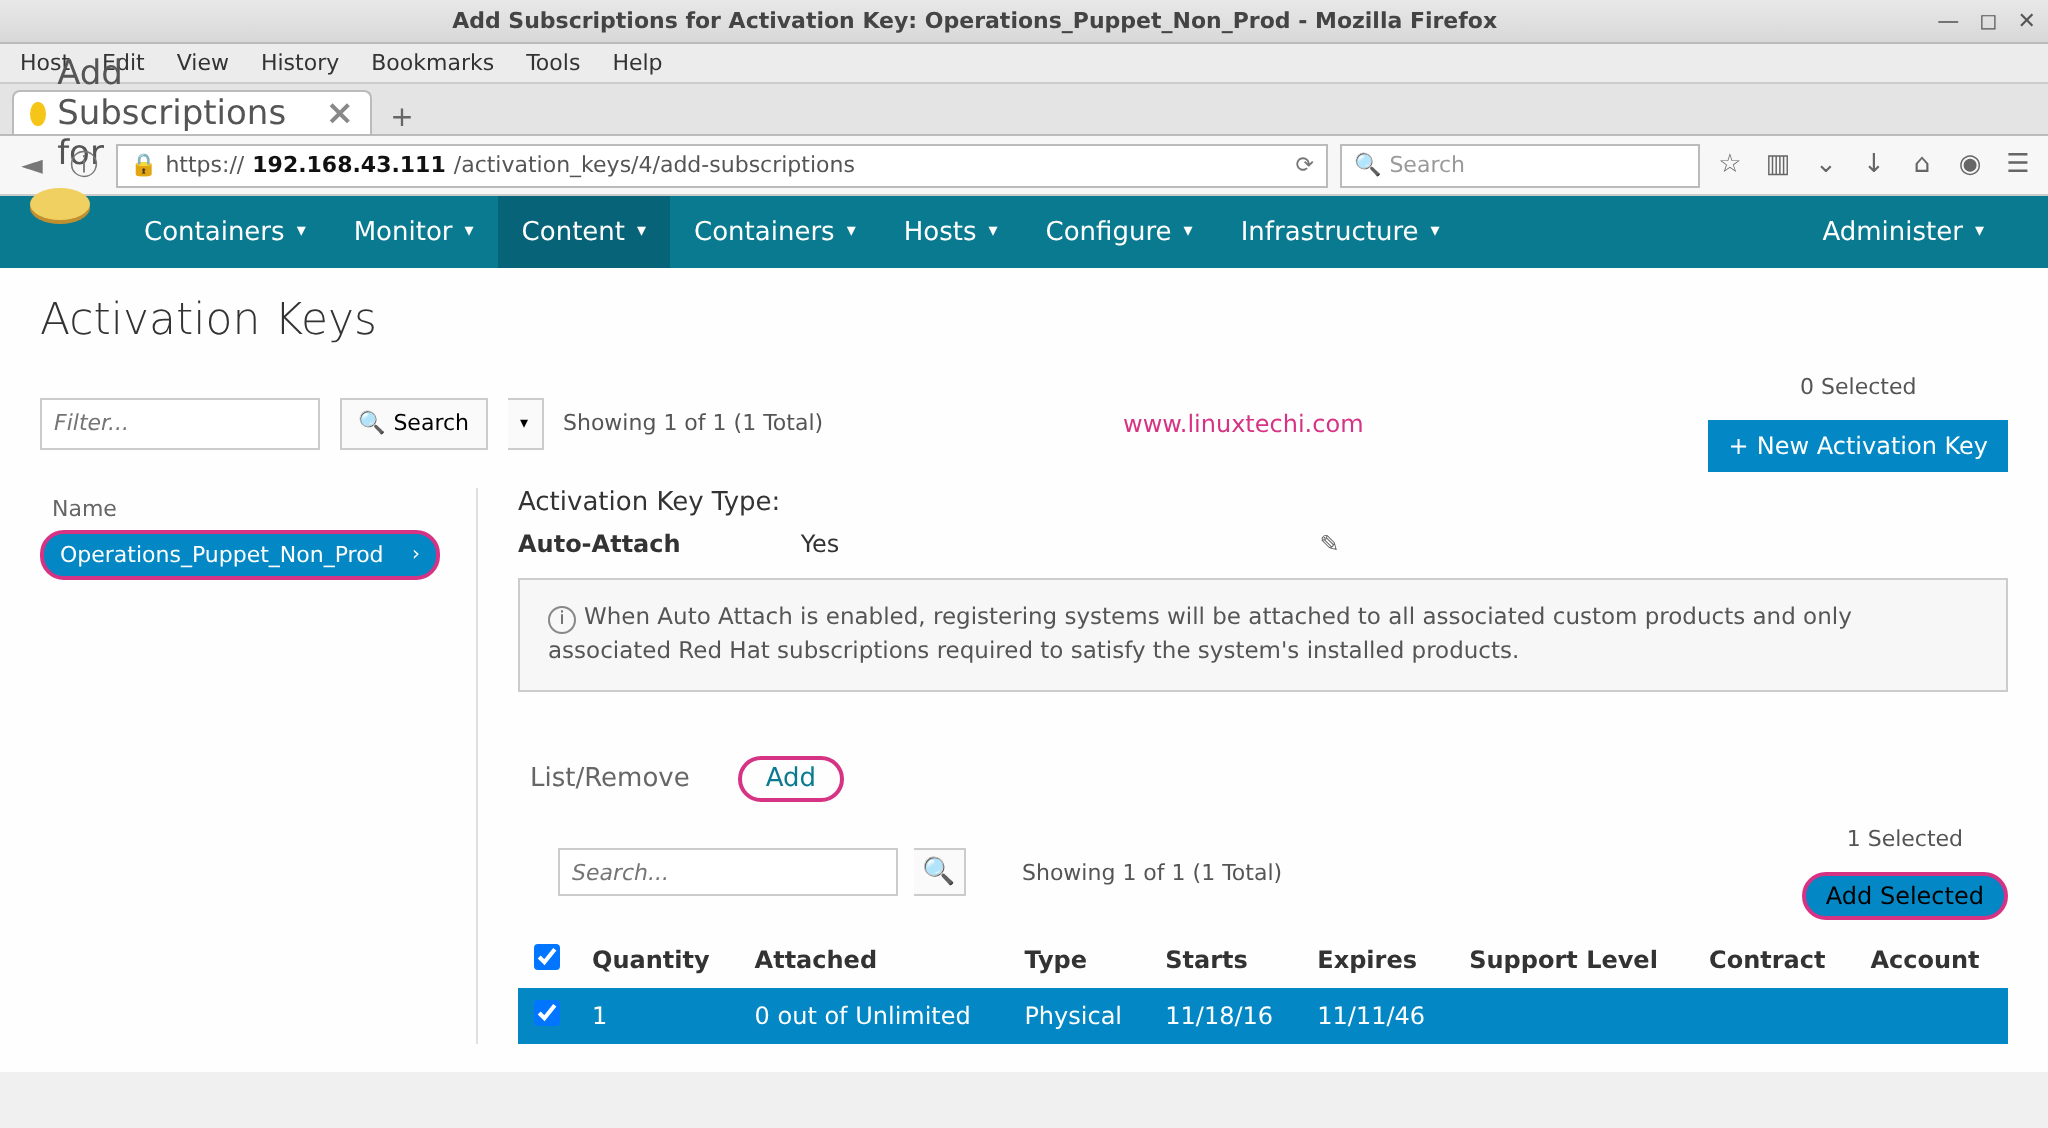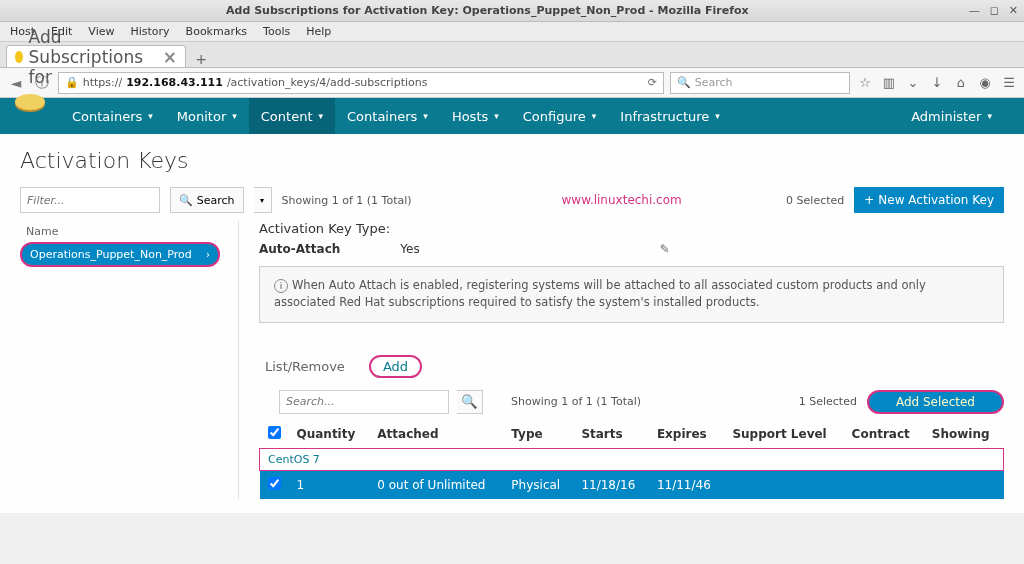--- a/index.html
+++ b/index.html
@@ -43,21 +43,21 @@
 
 .page { background: #fefefe; padding: 14px 20px; }
 .pgtitle { font-size: 22px; font-weight: 300; color: #333; margin-bottom: 14px; }
 
 .toolbar { display: flex; align-items: center; gap: 10px; margin-bottom: 8px; }
 .filterbox { border: 1px solid #ccc; height: 26px; width: 140px; padding: 0 6px; font-size: 11px; color: #aaa; font-style: italic; }
 .searchbtn { border: 1px solid #ccc; height: 26px; padding: 0 8px; background: #fafafa; font-size: 11px; display: flex; align-items: center; gap: 4px; }
 .dropbtn { border: 1px solid #ccc; border-left: none; height: 26px; width: 18px; background: #fafafa; display: flex; align-items: center; justify-content: center; font-size: 8px; }
 .showing { font-size: 11px; color: #555; }
 .watermark { color: #d63384; font-size: 12px; margin-left: 140px; }
-.right { margin-left: auto; display: flex; align-items: center; gap: 10px; }
+.right { margin-left: auto; display: flex; align-items: center; gap: 10px; flex-direction: column; }
 .selcount { font-size: 11px; color: #555; }
 .btn-primary { background: #0388c5; color: #fff; border: none; height: 26px; padding: 0 10px; font-size: 12px; cursor: pointer; display: inline-flex; align-items: center; gap: 4px; }
 
 
 .split { display: flex; gap: 18px; }
 .leftcol { width: 200px; }
 .leftcol .colhdr { font-size: 11px; color: #666; padding: 4px 6px; }
 .aklist-item { background: #0388c5; color: #fff; padding: 4px 8px; font-size: 11px; display: flex; align-items: center; justify-content: space-between; border: 2px solid #d63384; border-radius: 12px; }
 .aklist-item .chev { font-size: 10px; }
 
@@ -77,21 +77,21 @@
 .infobox .i { display: inline-block; width: 14px; height: 14px; border: 1px solid #888; border-radius: 50%; text-align: center; font-size: 9px; line-height: 12px; margin-right: 4px; }
 
 
 .subtabs { display: flex; gap: 18px; font-size: 13px; color: #666; margin-bottom: 12px; align-items: center; }
 .subtabs .stab { cursor: pointer; padding: 2px 6px; margin-top: 16px; }
 .subtabs .stab.active { color: #0a7a90; border: 2px solid #d63384; border-radius: 14px; padding: 2px 12px; }
 
 .subtoolbar { display: flex; align-items: center; gap: 8px; margin-bottom: 6px; }
 .sinput { border: 1px solid #ccc; height: 24px; width: 170px; padding: 0 6px; font-size: 11px; font-style: italic; color: #aaa; margin-left: 20px; }
 .sgo { border: 1px solid #ccc; border-left: none; height: 24px; width: 26px; background: #fafafa; display: flex; align-items: center; justify-content: center; }
-.addsel { background: #0388c5; color: #fef9c3; border: 2px solid #d63384; border-radius: 14px; height: 24px; padding: 0 27px; font-size: 12px; cursor: pointer; }
+.addsel { background: #0388c5; color: #000000; border: 2px solid #d63384; border-radius: 14px; height: 24px; padding: 0 10px; font-size: 12px; cursor: pointer; }
 
 
 .tbl { width: 100%; border-collapse: collapse; font-size: 12px; }
 .tbl th { text-align: left; font-weight: bold; padding: 6px 8px; color: #333; }
 .tbl th:first-child { width: 26px; }
 .grouprow td { padding: 4px 8px; color: #0a7a90; border: 1px solid #d63384; background: #fff; font-size: 11px; }
 .datarow { background: #0388c5; color: #fff; }
 .datarow td { padding: 6px 8px; }
 .chk { width: 13px; height: 13px; }
 
@@ -252,27 +252,24 @@
         <thead>
           <tr>
             <th><input type="checkbox" class="chk" checked="" style=""></th>
             <th>Quantity</th>
             <th>Attached</th>
             <th>Type</th>
             <th>Starts</th>
             <th>Expires</th>
             <th>Support Level</th>
             <th>Contract</th>
-            <th>Showing</th>
+            <th>Account</th>
           </tr>
         </thead>
         <tbody>
-          <tr class="grouprow">
-            <td colspan="9">CentOS 7</td>
-          </tr>
           <tr class="datarow">
             <td><input type="checkbox" class="chk" checked="" style=""></td>
             <td>1</td>
             <td>0 out of Unlimited</td>
             <td>Physical</td>
             <td>11/18/16</td>
             <td>11/11/46</td>
             <td></td>
             <td></td>
             <td></td>

